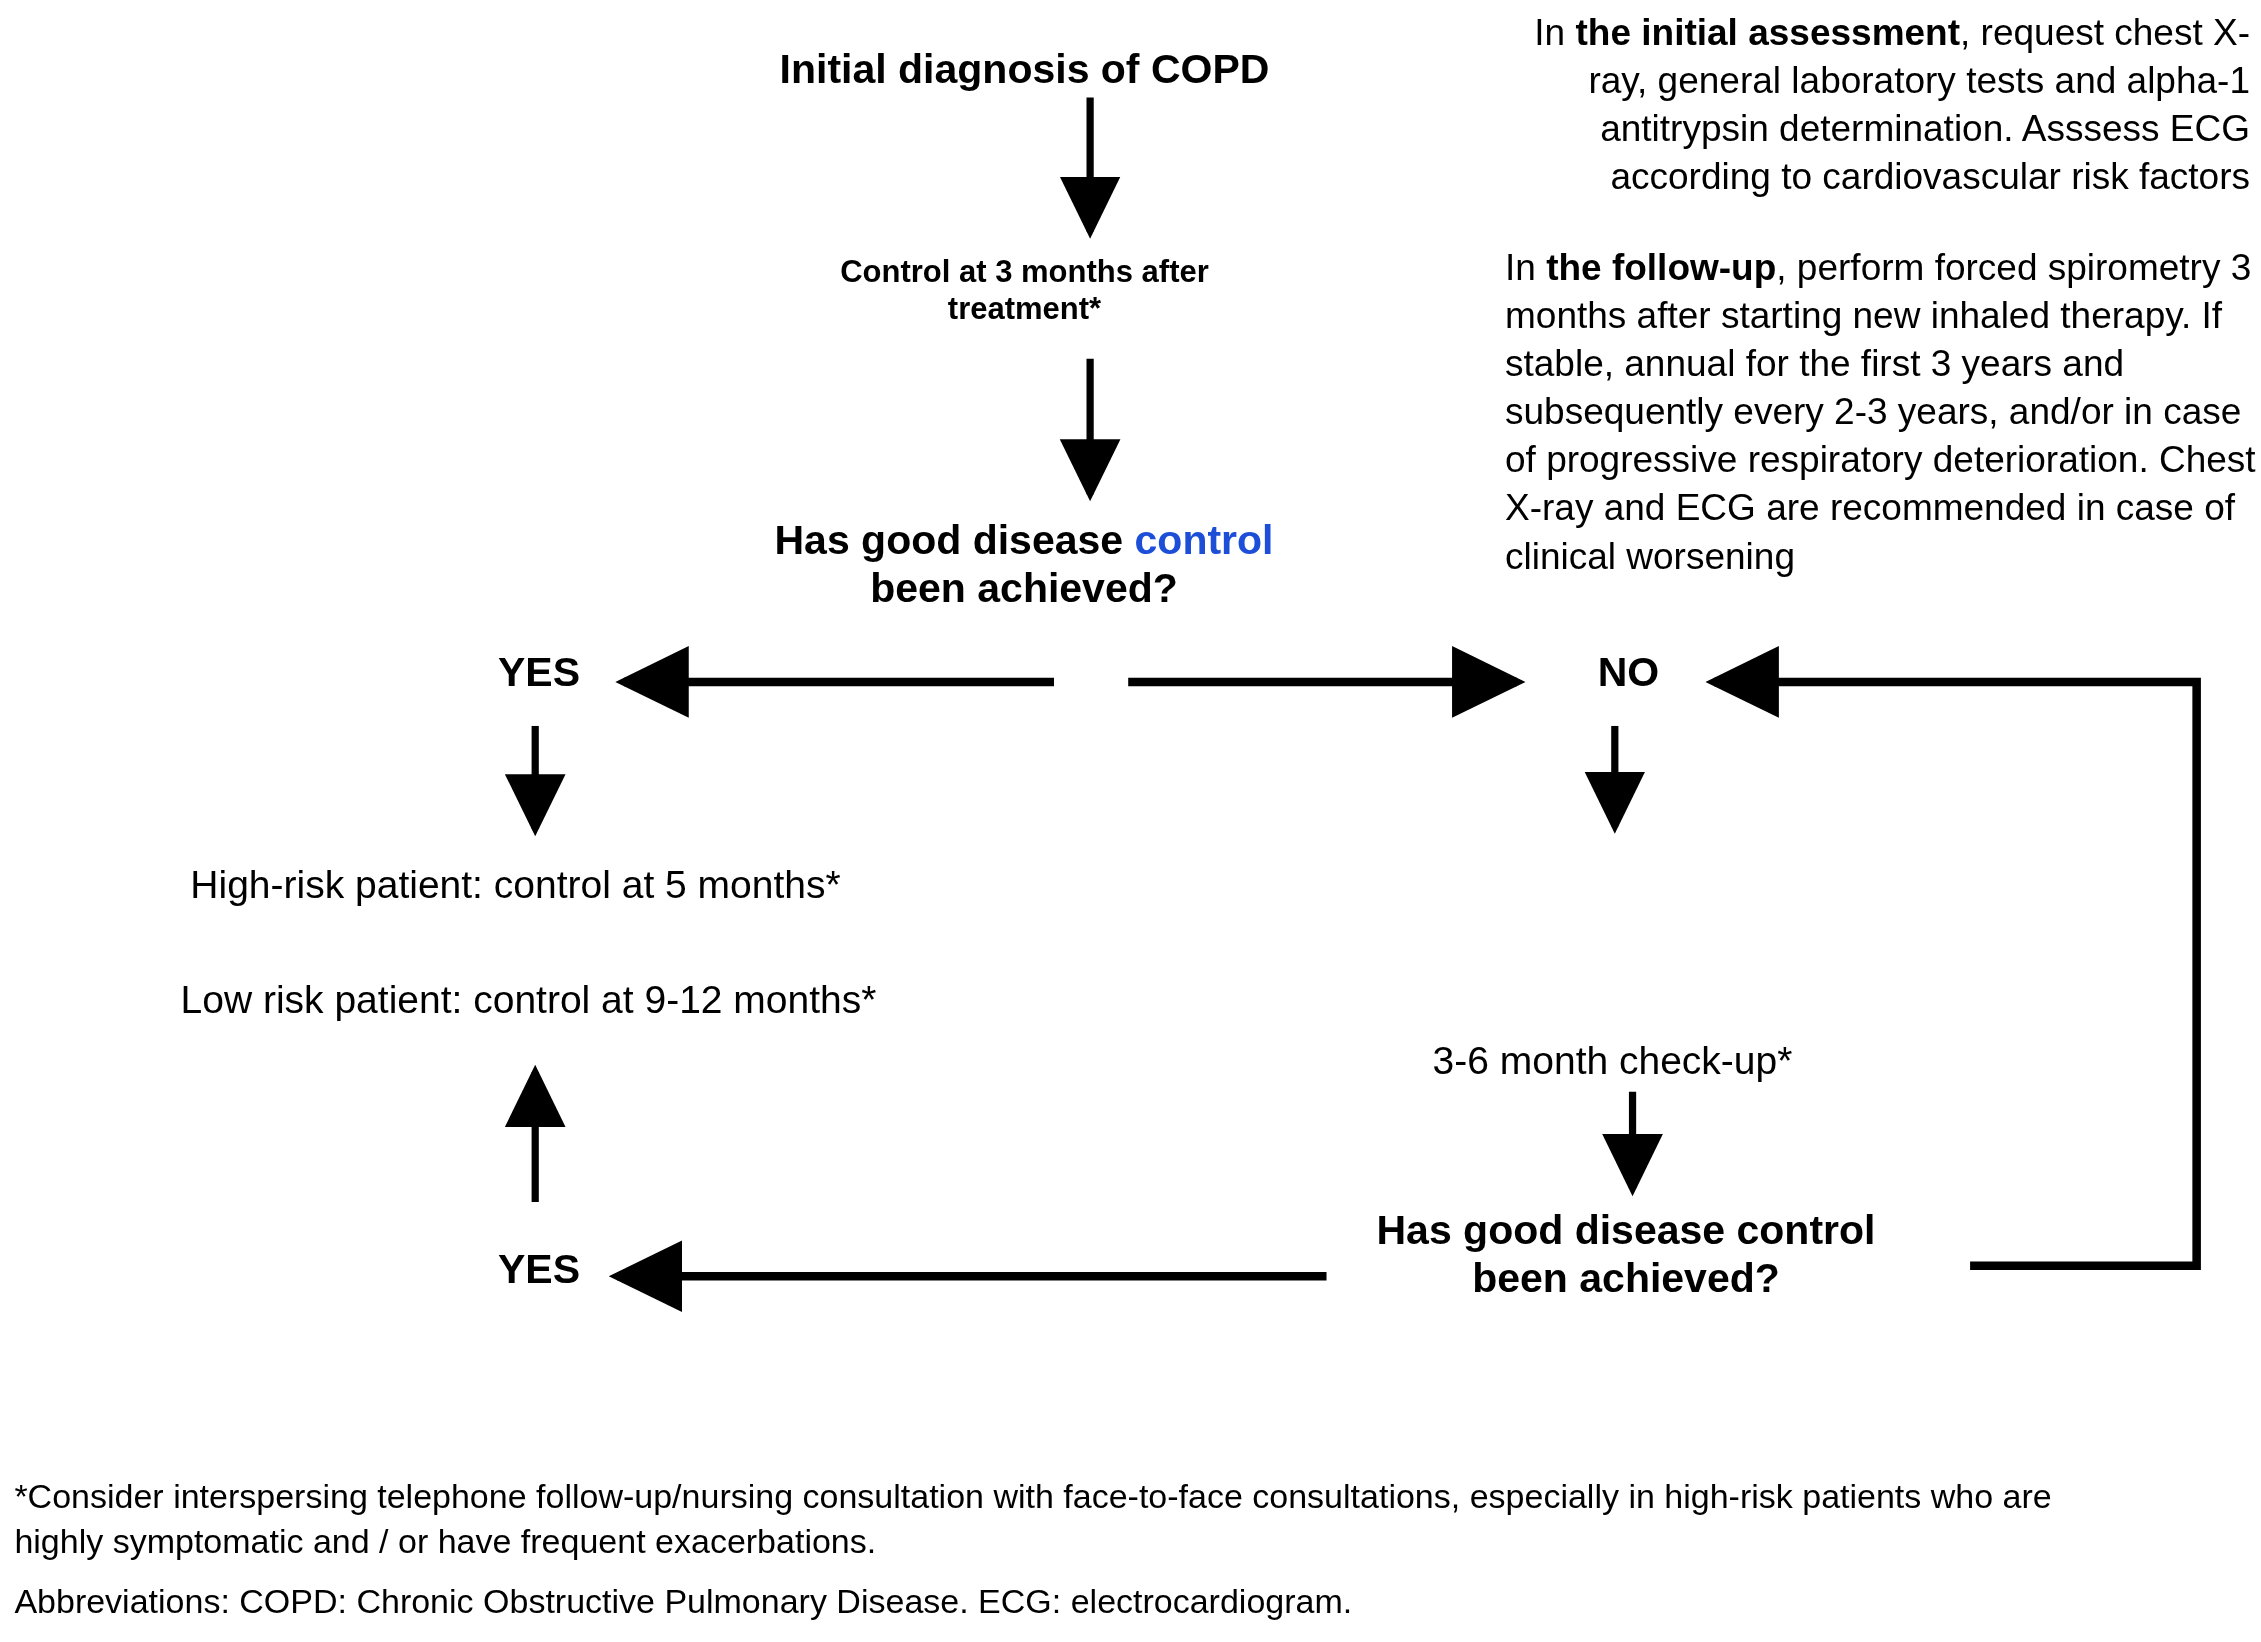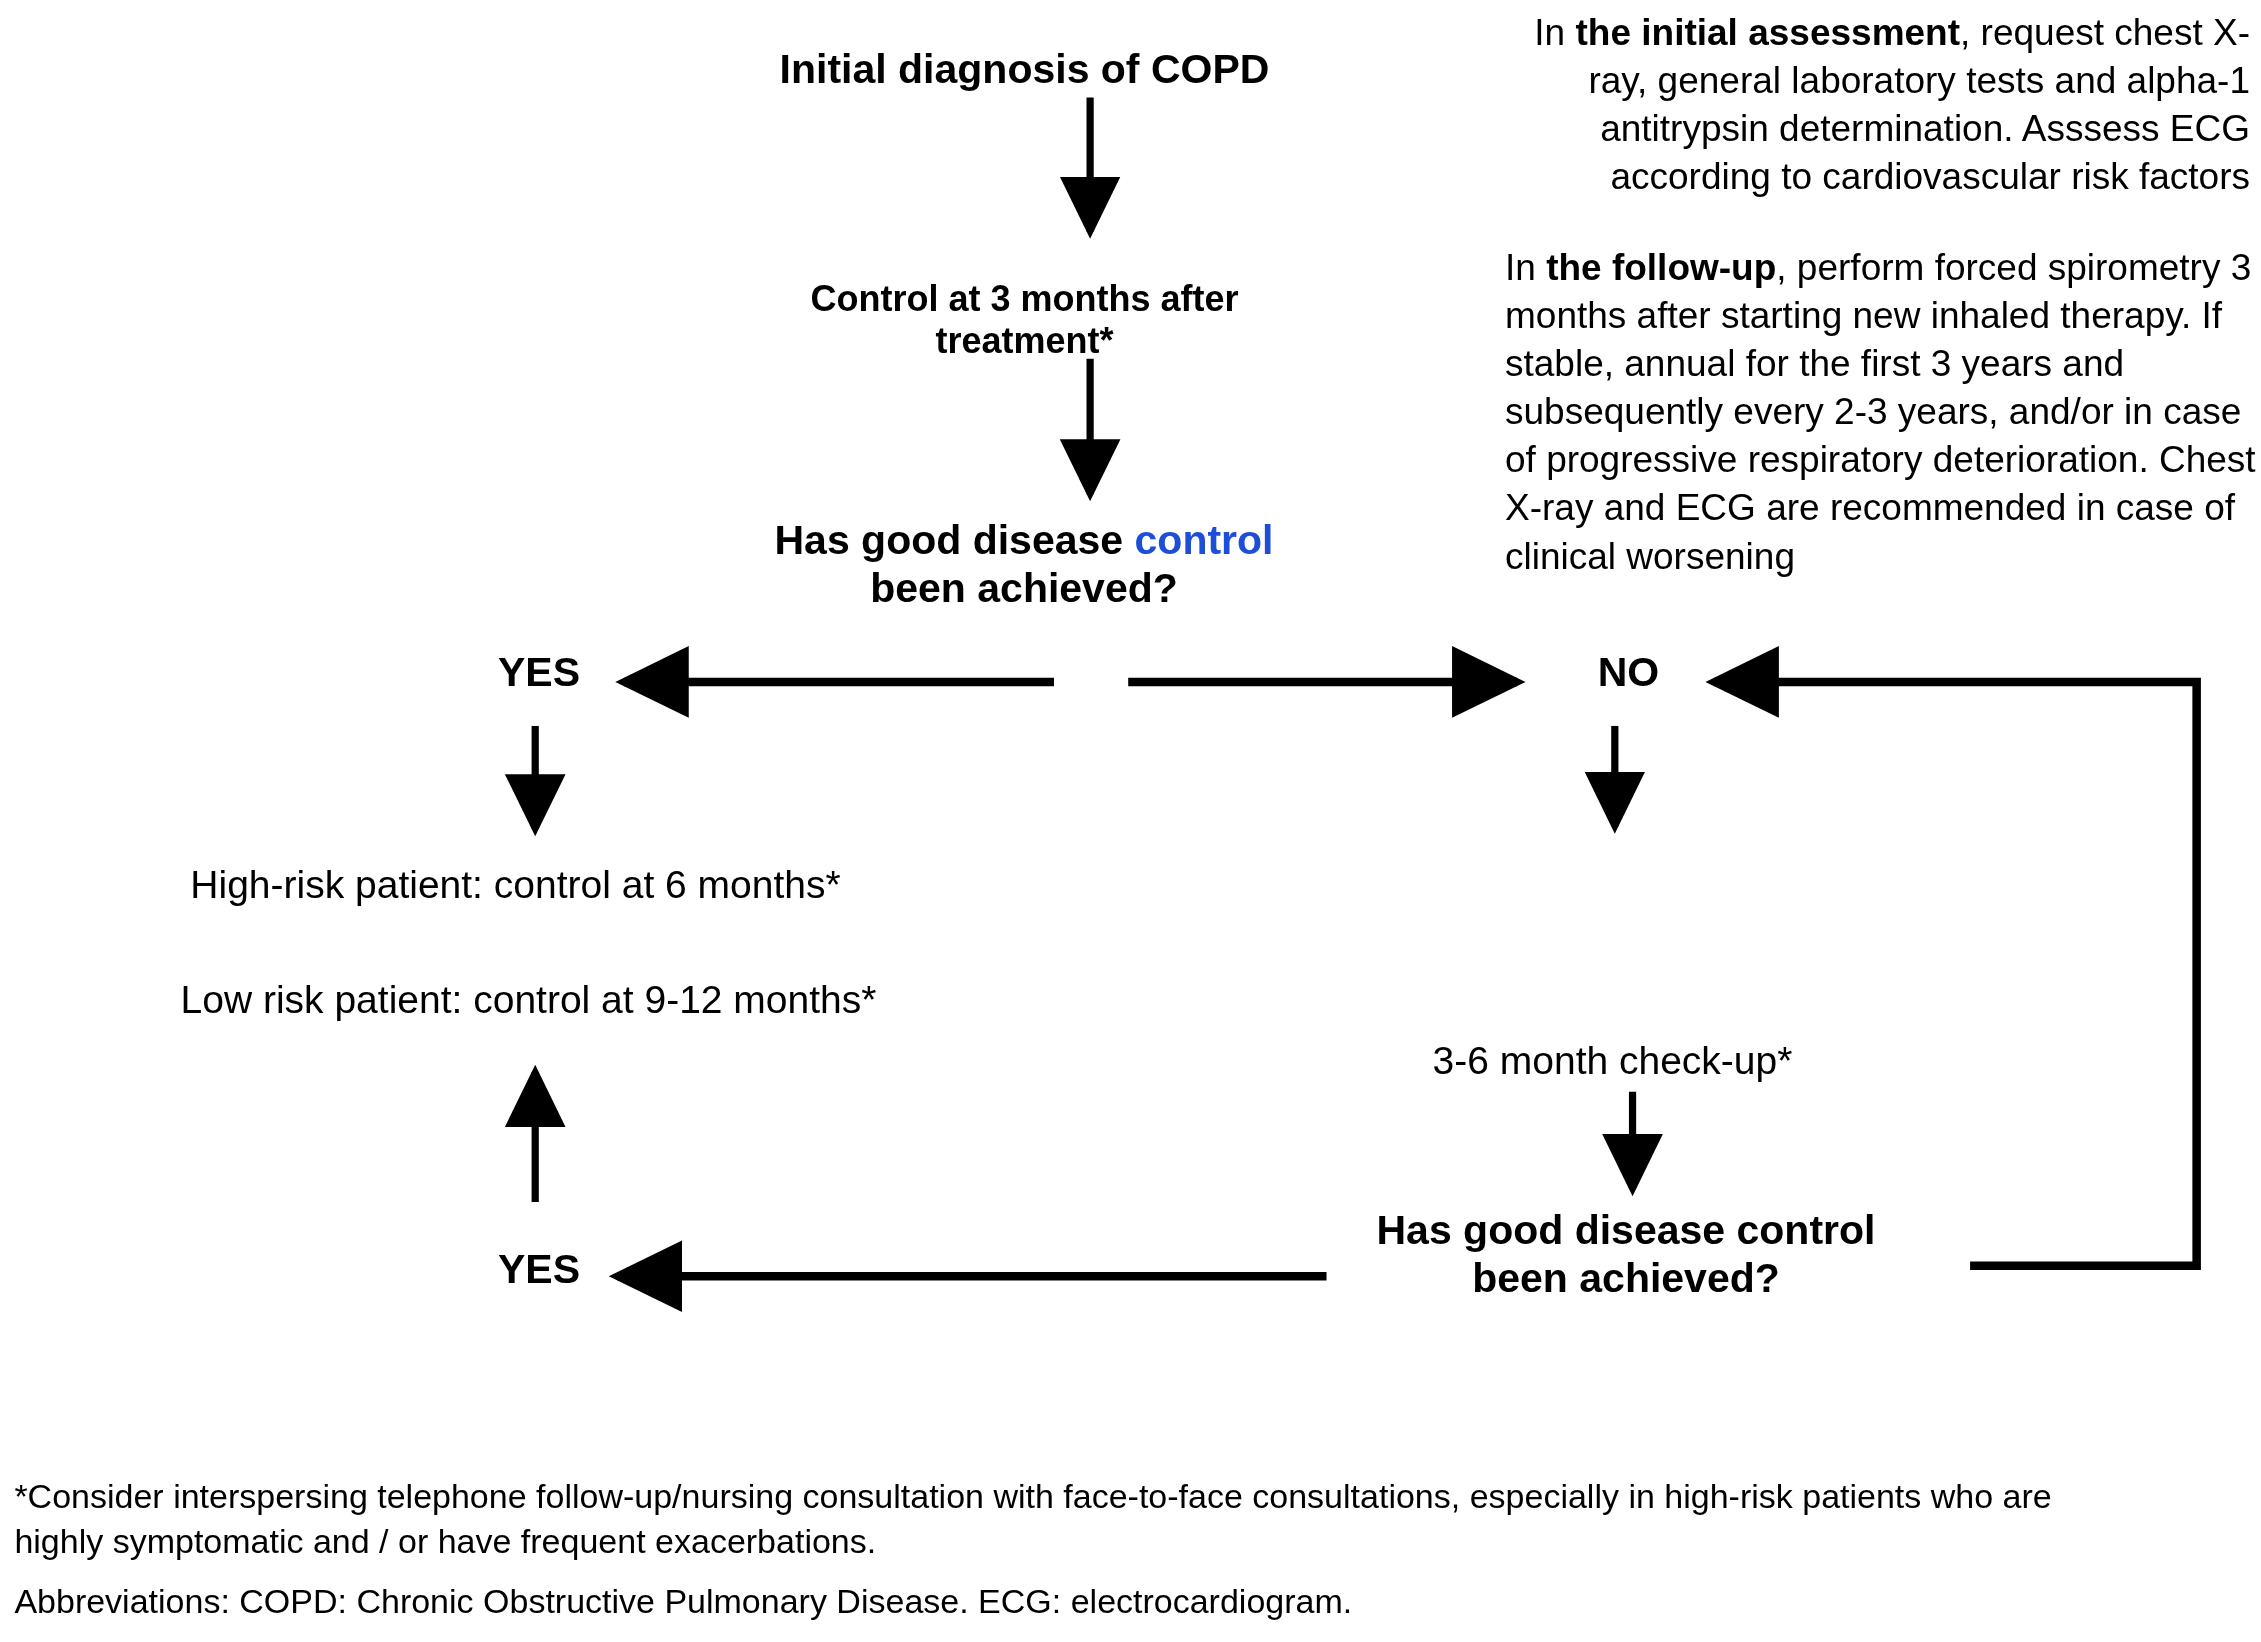--- a/index.html
+++ b/index.html
@@ -47,22 +47,21 @@
   #n-initial-diagnosis {
     left: 696px;
     top: 45px;
     width: 657px;
     font-size: 41px;
   }
   #n-control-3months {
     left: 696px;
     top: 254px;
     width: 657px;
-    font-size: 36px;
-    margin-top: 24px;
+    font-size: 31px;
   }
   #n-decision-1 {
     left: 663px;
     top: 516px;
     width: 722px;
     font-size: 41px;
   }
 
   
   #note-initial {
@@ -197,21 +196,21 @@
   <div class="node left" id="note-initial"><span>In </span><span class="bold">the initial assessment</span><span>, request chest X-ray, general laboratory tests and alpha-1 antitrypsin determination. Asssess ECG according to cardiovascular risk factors</span></div>
 
   <div class="node left" id="note-followup"><span>In </span><span class="bold">the follow-up</span><span>, perform forced spirometry 3 months after starting new inhaled therapy. If stable, annual for the first 3 years and subsequently every 2-3 years, and/or in case of progressive respiratory deterioration. Chest X-ray and ECG are recommended in case of clinical worsening</span></div>
 
   <div class="node center bold" id="lbl-yes-top">YES</div>
 
   <div class="node center bold" id="lbl-no-top">NO</div>
 
   <div class="node center bold" id="lbl-yes-bottom">YES</div>
 
-  <div class="node center" id="n-high-risk">High-risk patient: control at 6 months*</div>
+  <div class="node center" id="n-high-risk">High-risk patient: control at 5 months*</div>
 
   <div class="node center" id="n-low-risk">Low risk patient: control at 9-12 months*</div>
 
 
   <div class="node center" id="n-checkup">3-6 month check-up*</div>
 
   <div class="node center bold" id="n-decision-2">Has good disease control
 been achieved?</div>
 
   <div class="node left" id="footnote-abbrev">Abbreviations: COPD: Chronic Obstructive Pulmonary Disease. ECG: electrocardiogram.</div>

